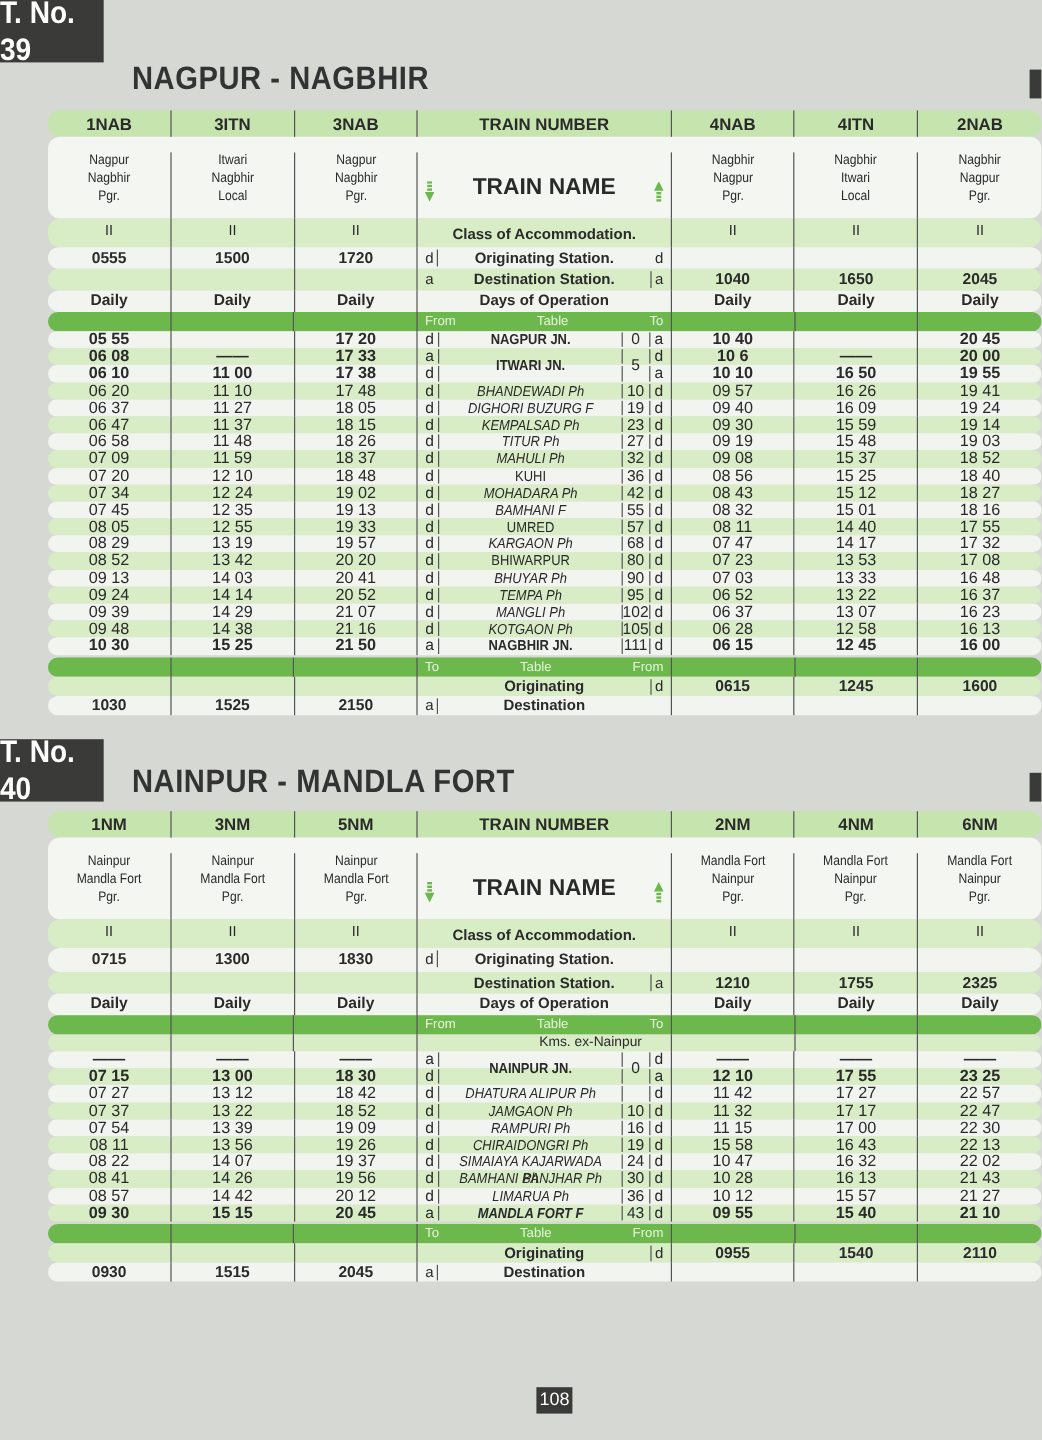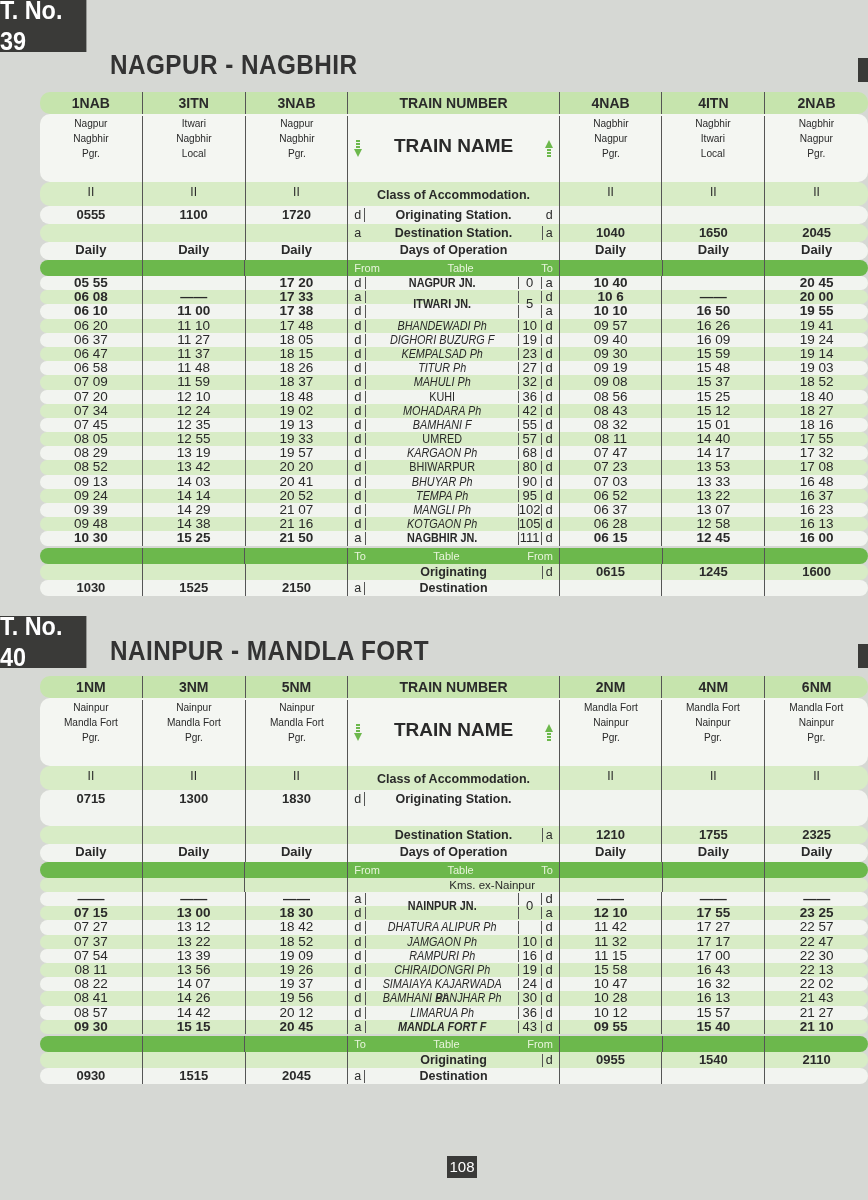--- a/index.html
+++ b/index.html
@@ -21,21 +21,21 @@
     font-size: 27px; font-weight: bold; color: #333;
     transform: scaleX(0.9); transform-origin: left; letter-spacing: 0.5px;
   }
   .edge-tab { position: absolute; right: 0; background: #3a3a38; width: 10px; }
   .tt { position: absolute; left: 40px; width: 828px; }
   .row { display: flex; width: 100%; border-radius: 10px; }
   .c { width: 106px; text-align: center; border-right: 1.5px solid #555; position: relative; }
   .c.last { border-right: none; }
   .mid { width: 218px; border-right: 1.5px solid #555; position: relative; }
   .hdrow { background: #c6e4ad; height: 22px; font-weight: bold; font-size: 14px; line-height: 22px; }
-  .namerow { background: #f4f6f2; height: 68px; font-size: 11.5px; line-height: 15px; padding-top: 2px; }
+  .namerow { background: #f4f6f2; height: 68px; font-size: 11.5px; line-height: 15px; padding-top: 13px; }
   .namerow .c div { transform: scaleX(0.88); }
   .lg { background: #d8ecc6; }
   .wh { background: #f2f4f0; }
   .bar { background: #6cb84c; height: 16px; color: #e8f5dc; font-size: 11px; line-height: 16px; }
   .b { font-weight: bold; }
   .tm { font-size: 13.5px; line-height: 14.2px; height: 14.2px; }
   .mid .flag-l { position: absolute; left: 6px; top: 0; font-size: 13px; }
   .mid .flag-r { position: absolute; right: 6px; top: 0; font-size: 13px; }
   .mid .vl { position: absolute; left: 17px; top: 1px; bottom: 1px; border-left: 1px solid #555; }
   .mid .vr { position: absolute; right: 17px; top: 1px; bottom: 1px; border-left: 1px solid #555; }
@@ -113,21 +113,21 @@
       <div class="c "><span>II</span></div>
       <div class="c "><span>II</span></div>
       <div class="c "><span>II</span></div>
       <div class="mid b" style="text-align:center;font-size:12.5px;line-height:26px;"><span>Class of Accommodation.</span></div>
       <div class="c "><span>II</span></div>
       <div class="c "><span>II</span></div>
       <div class="c last"><span>II</span></div>
     </div>
     <div class="row wh b" style="height:18px;line-height:18px;font-size:13px;">
       <div class="c "><span>0555</span></div>
-      <div class="c "><span>1100</span></div>
+      <div class="c "><span>1500</span></div>
       <div class="c "><span>1720</span></div>
       <div class="mid" style="text-align:center;font-size:12.5px;"><span style="position:absolute;left:6px;font-weight:normal;">d</span><span style="position:absolute;left:16px;top:2px;height:14px;border-left:1px solid #555;"></span><span>Originating Station.</span><span style="position:absolute;right:6px;font-weight:normal;">d</span></div>
       <div class="c "></div>
       <div class="c "></div>
       <div class="c last"></div>
     </div>
     <div class="row lg b" style="height:18px;line-height:18px;font-size:13px;">
       <div class="c "></div>
       <div class="c "></div>
       <div class="c "></div>
@@ -576,21 +576,21 @@
     </div>
     <div class="row lg" style="height:24px;line-height:20px;font-size:12px;">
       <div class="c "><span>II</span></div>
       <div class="c "><span>II</span></div>
       <div class="c "><span>II</span></div>
       <div class="mid b" style="text-align:center;font-size:12.5px;line-height:26px;"><span>Class of Accommodation.</span></div>
       <div class="c "><span>II</span></div>
       <div class="c "><span>II</span></div>
       <div class="c last"><span>II</span></div>
     </div>
-    <div class="row wh b" style="height:36px;line-height:18px;font-size:13px;">
+    <div class="row wh b" style="height:20px;line-height:18px;font-size:13px;">
       <div class="c "><span>0715</span></div>
       <div class="c "><span>1300</span></div>
       <div class="c "><span>1830</span></div>
       <div class="mid" style="text-align:center;font-size:12.5px;"><span style="position:absolute;left:6px;font-weight:normal;">d</span><span style="position:absolute;left:16px;top:2px;height:14px;border-left:1px solid #555;"></span><span>Originating Station.</span></div>
       <div class="c "></div>
       <div class="c "></div>
       <div class="c last"></div>
     </div>
     <div class="row lg b" style="height:18px;line-height:18px;font-size:13px;">
       <div class="c "></div>

